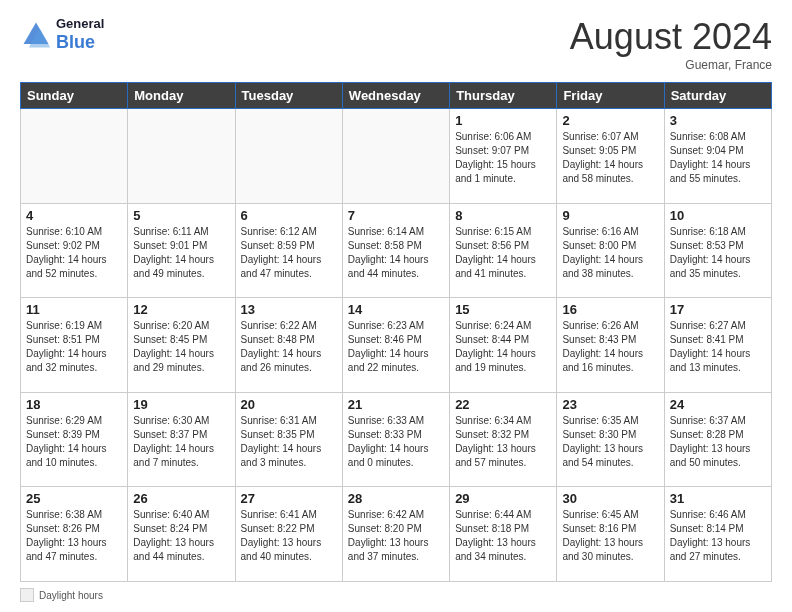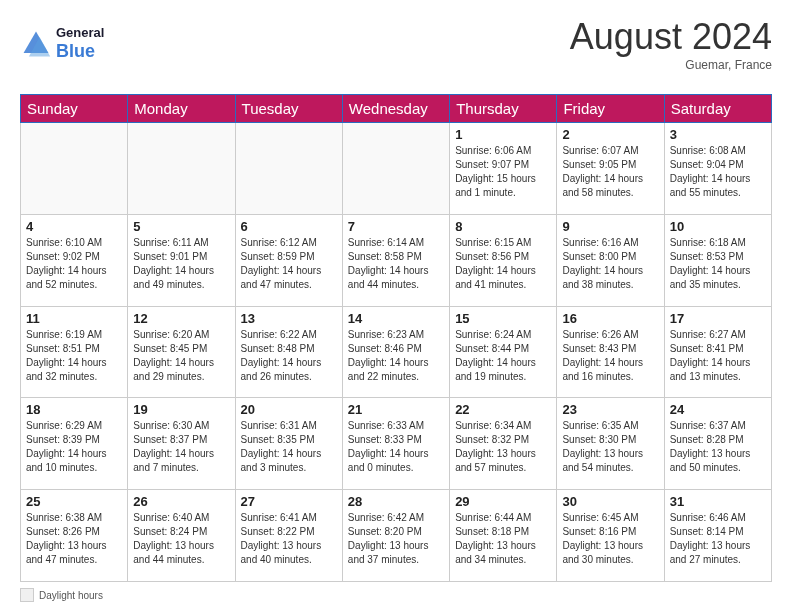--- a/index.html
+++ b/index.html
@@ -13,22 +13,22 @@
     .page {
       width: 792px;
       height: 612px;
       padding: 16px 20px 10px 20px;
       display: flex;
       flex-direction: column;
     }
     .header {
       display: flex;
       justify-content: space-between;
-      align-items: center;
-      margin-bottom: 22px;
+      align-items: flex-start;
+      margin-bottom: 10px;
     }
     .logo {
       display: flex;
       align-items: center;
       gap: 4px;
     }
     .logo-icon {
       width: 32px;
       height: 32px;
     }
@@ -45,26 +45,26 @@
       color: #555;
     }
     .calendar {
       flex: 1;
       border: 1px solid #ccc;
       border-collapse: collapse;
       width: 100%;
       table-layout: fixed;
     }
     .calendar th {
-      background: #be185d;
+      background: #404040;
       color: #fff;
       text-align: left;
       padding: 5px 6px;
-      font-size: 15px;
-      font-weight: normal;
+      font-size: 13px;
+      font-weight: bold;
       border: 1px solid #2a6bc0;
     }
     .calendar td {
       border: 1px solid #ccc;
       vertical-align: top;
       padding: 4px 5px;
       font-size: 10.5px;
       color: #333;
       background: #fff;
       height: 82px;

